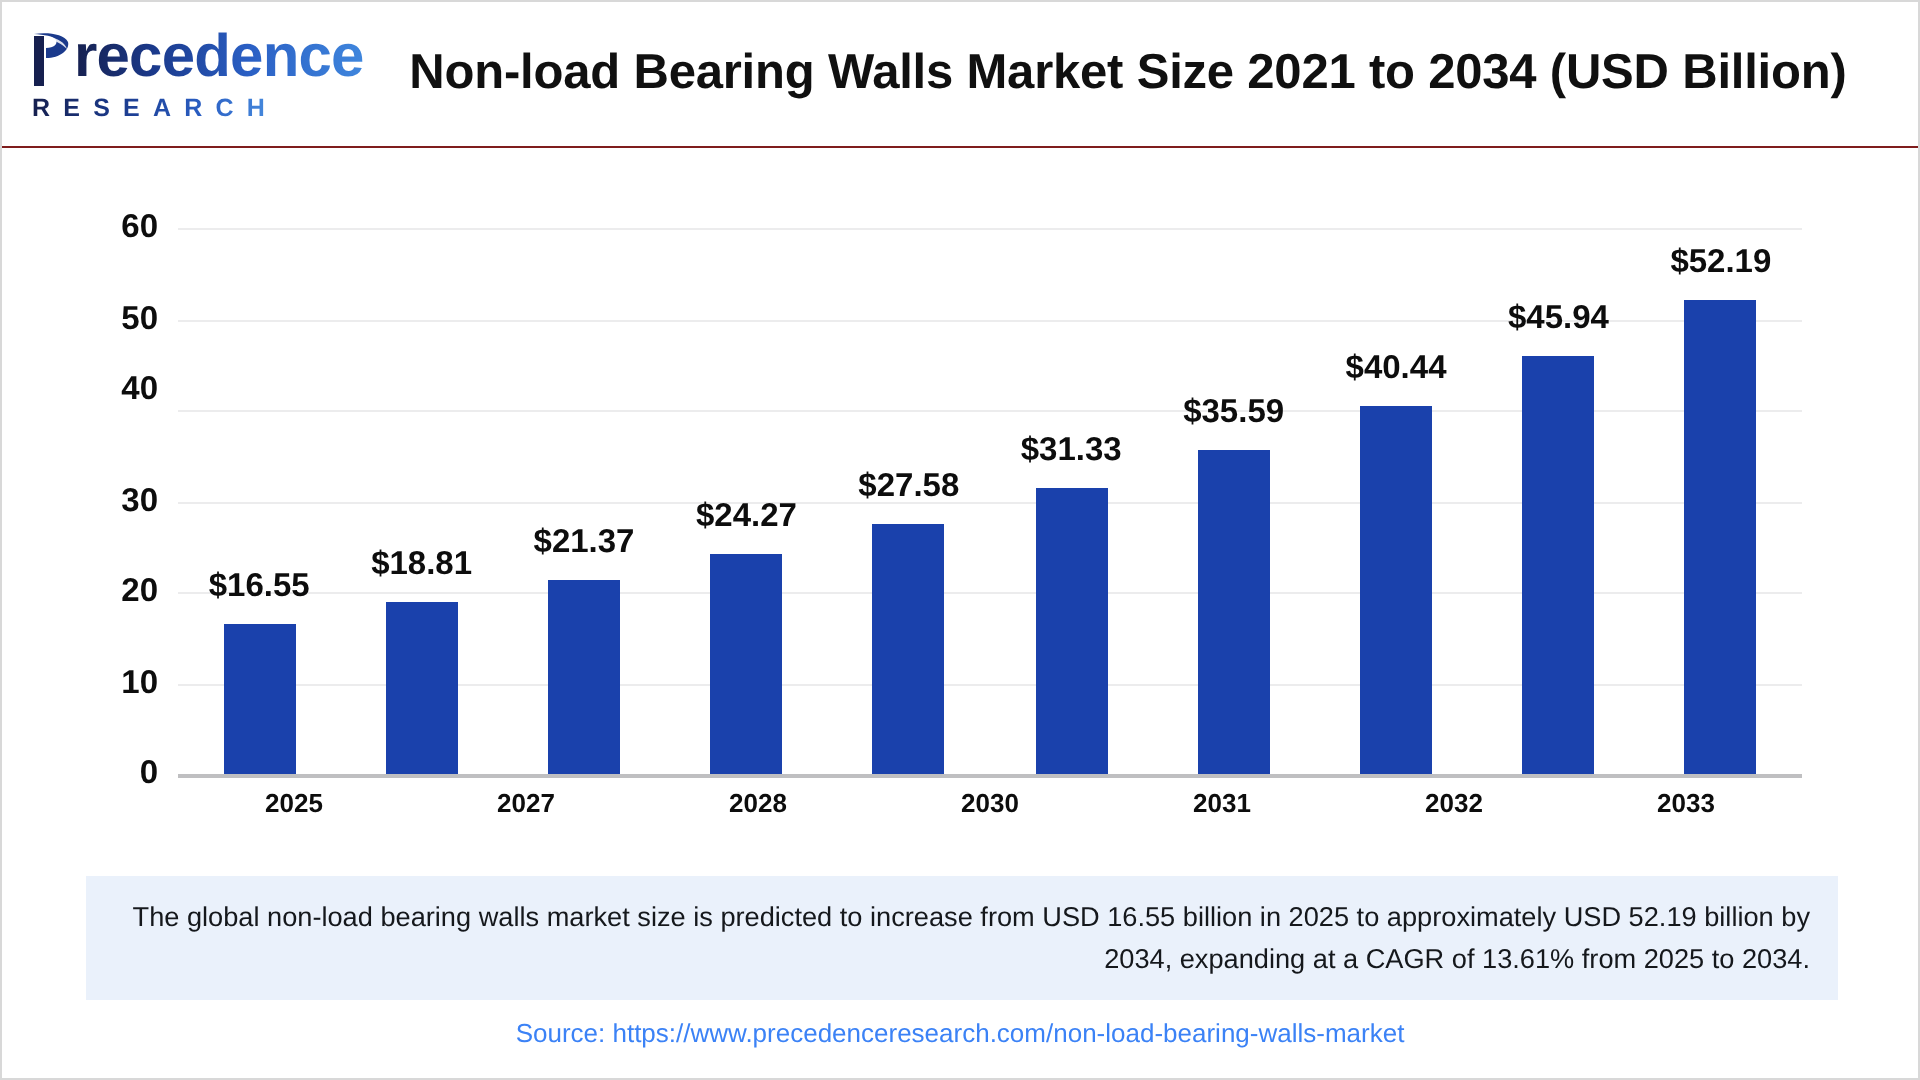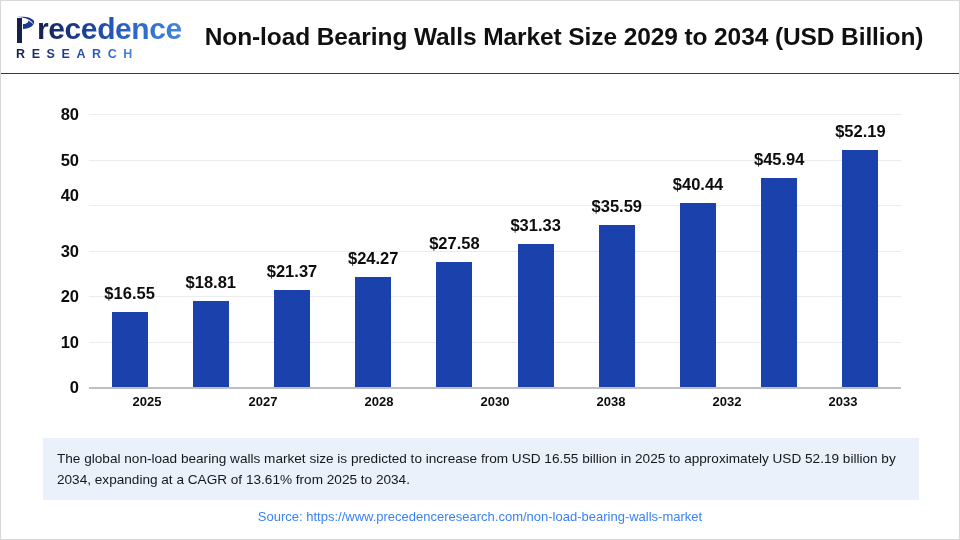--- a/index.html
+++ b/index.html
@@ -186,20 +186,21 @@
     left: 42px;
     top: 437px;
     width: 876px;
     min-height: 56px;
     background: #eaf1fb;
     box-sizing: border-box;
     padding: 10px 14px 10px 14px;
     font-size: 13.6px;
     line-height: 1.55;
     color: #15181c;
+    text-align: right;
   }
   #source {
     position: absolute;
     left: 0;
     right: 0;
     top: 508px;
     text-align: center;
     font-size: 13px;
     color: #3b82f6;
   }
@@ -218,32 +219,32 @@
             <path d="M2 4 L2 29 L7 29 L7 4 Z" fill="#16204f"></path>
             <path d="M2 3 C9 2 17 3 19 7 C20 11 15 15 8 15 L8 10 C12 10 14 8 13 6 C12 4 7 3.4 2 3 Z" fill="#1b3a8c"></path>
             <path d="M9.5 4.5 C14 5 17.5 7.5 18.5 10.5 C16 8 12.5 6.2 9.5 5.6 Z" fill="#ffffff" opacity="0.85"></path>
           </svg>
         </span>
         <span class="logo-word">recedence</span>
       </div>
       <div class="logo-sub">RESEARCH</div>
     </div>
 
-    <div id="chart-title">Non-load Bearing Walls Market Size 2029 to 2034 (USD Billion)</div>
+    <div id="chart-title">Non-load Bearing Walls Market Size 2021 to 2034 (USD Billion)</div>
   </div>
 
   <div id="plot-wrap">
     <div id="ytick-col">
         <div class="ytick-label" style="top: 313px;">0</div>
         <div class="ytick-label" style="top: 267.5px;">10</div>
         <div class="ytick-label" style="top: 222px;">20</div>
         <div class="ytick-label" style="top: 176.5px;">30</div>
         <div class="ytick-label" style="top: 121px;">40</div>
         <div class="ytick-label" style="top: 85.5px;">50</div>
-        <div class="ytick-label" style="top: 40px;">80</div>
+        <div class="ytick-label" style="top: 40px;">60</div>
       </div>
     <div id="grid-area">
       <div id="gridlines">
           <div class="gridline axis" style="top: 313px;"></div>
           <div class="gridline" style="top: 267.5px;"></div>
           <div class="gridline" style="top: 222px;"></div>
           <div class="gridline" style="top: 176.5px;"></div>
           <div class="gridline" style="top: 131px;"></div>
           <div class="gridline" style="top: 85.5px;"></div>
           <div class="gridline" style="top: 40px;"></div>
@@ -291,21 +292,21 @@
           </div>
         </div>
     </div>
   </div>
 
   <div id="xaxis">
       <div class="xtick-label">2025</div>
       <div class="xtick-label">2027</div>
       <div class="xtick-label">2028</div>
       <div class="xtick-label">2030</div>
-      <div class="xtick-label">2038</div>
+      <div class="xtick-label">2031</div>
       <div class="xtick-label">2032</div>
       <div class="xtick-label">2033</div>
     </div>
 
   <div id="footnote">The global non-load bearing walls market size is predicted to increase from USD 16.55 billion in 2025 to approximately USD 52.19 billion by 2034, expanding at a CAGR of 13.61% from 2025 to 2034.</div>
 
   <div id="source">Source: https://www.precedenceresearch.com/non-load-bearing-walls-market</div>
 
 </div>
 

